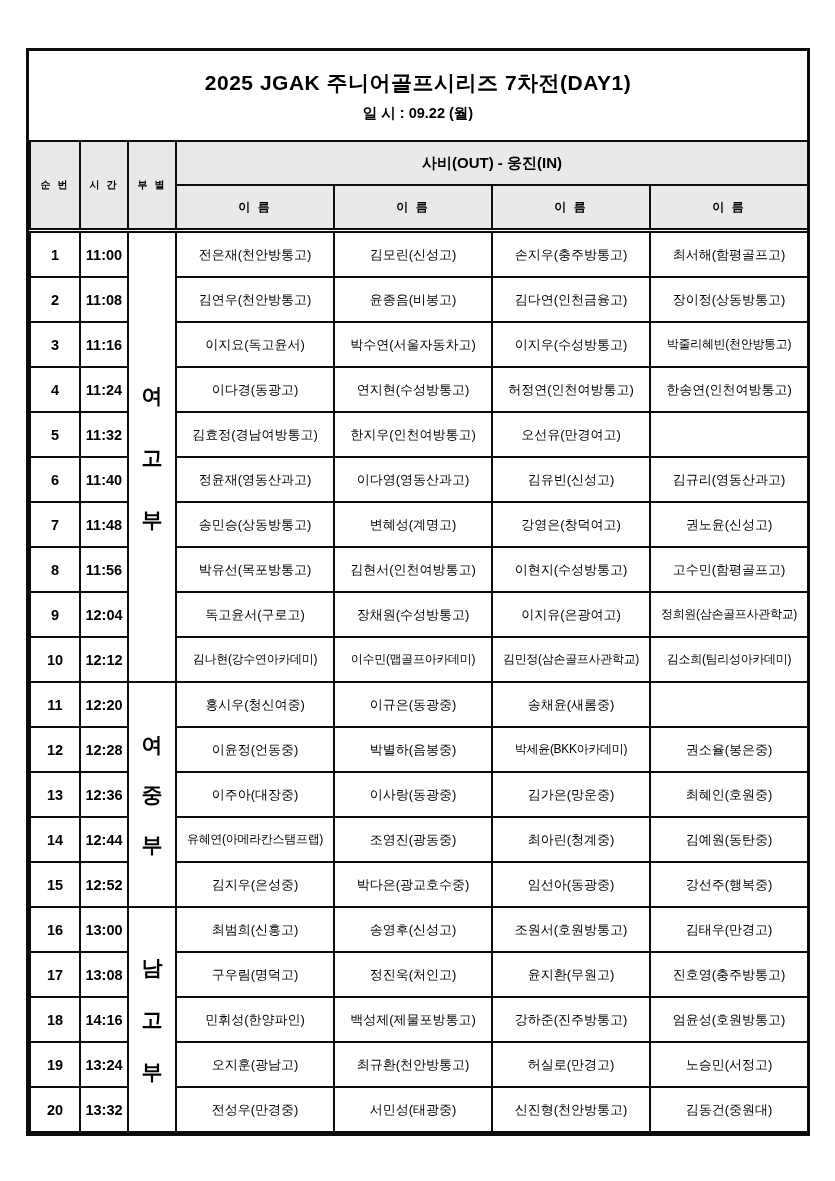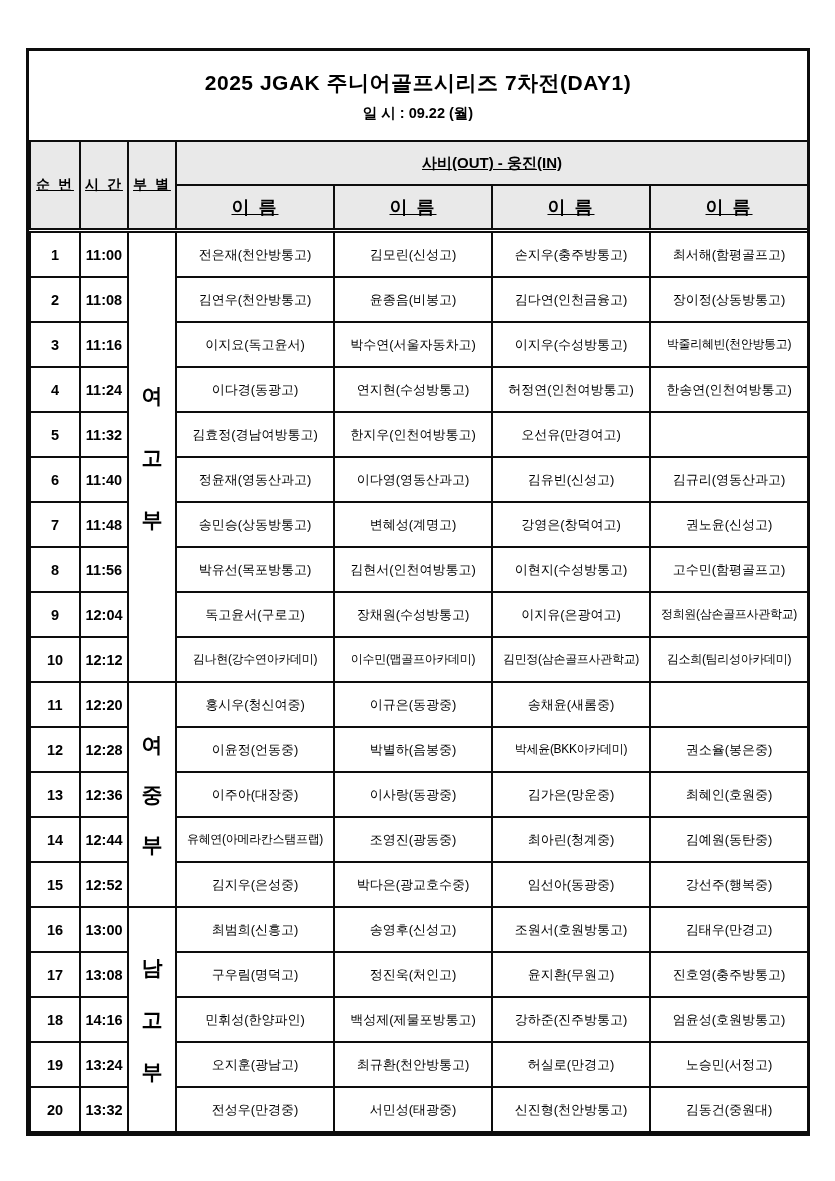--- a/index.html
+++ b/index.html
@@ -39,24 +39,24 @@
     table-layout: fixed;
   }
   table.sched th, table.sched td {
     border: 2px solid #0d0d0d;
     padding: 0 2px;
     text-align: center;
     vertical-align: middle;
     overflow: hidden;
     white-space: nowrap;
   }
-  thead th { background: #e9e9e9; font-weight: bold; text-decoration: underline; }
+  thead th { background: #e9e9e9; font-weight: bold; }
   tr.head1 th.course { height: 42px; font-size: 15px; }
-  tr.head2 th { height: 42px; font-size: 18px; letter-spacing: 2px; }
-  thead th.span2 { font-size: 14px; letter-spacing: 2px; }
+  tr.head2 th { height: 42px; font-size: 12px; letter-spacing: 2px; }
+  thead th.span2 { font-size: 10px; letter-spacing: 2px; }
   
   thead tr.head2 th, thead th.span2 { border-bottom: 5px double #0d0d0d; }
   tbody td { height: 43px; font-size: 13px; background: #fff; }
   td.rowno, td.time { font-weight: bold; font-size: 14.5px; }
   td.division {
     font-weight: bold; font-size: 21px; background: #fff;
   }
   td.division .ch { display: block; line-height: 1; }
   td.division.g0 .ch + .ch { margin-top: 41px; }
   td.division.g1 .ch + .ch { margin-top: 29px; }

